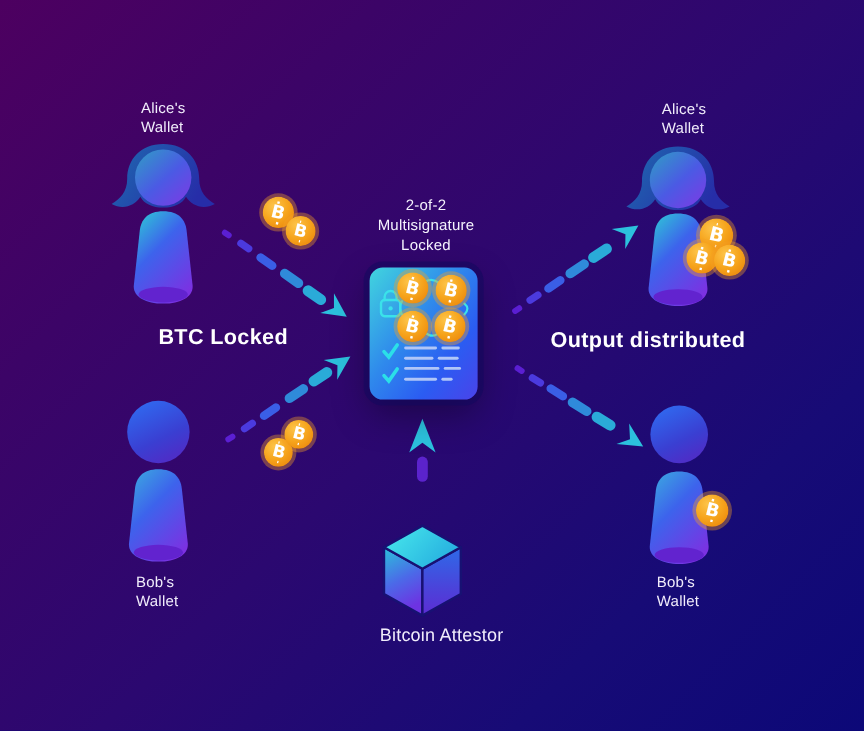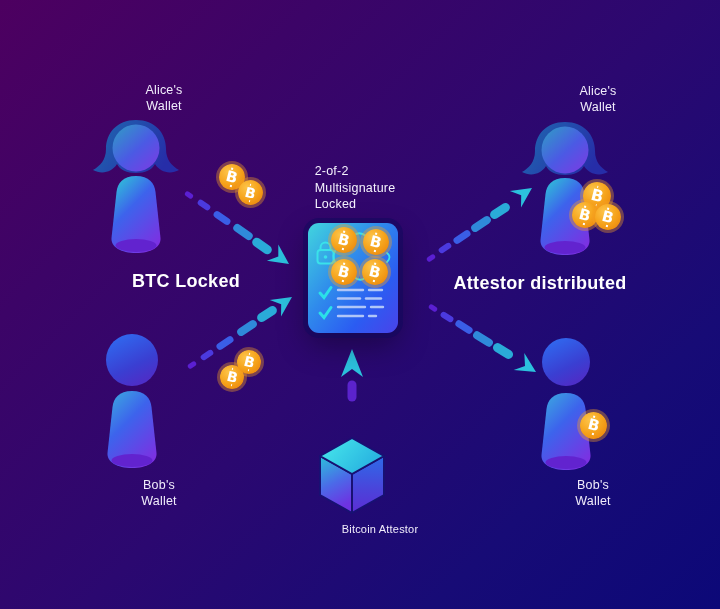--- a/index.html
+++ b/index.html
@@ -7,40 +7,39 @@
     position:relative;
     width:720px;height:609px;
     overflow:hidden;
     background:linear-gradient(135deg,#4d0060 0%,#3c0467 24%,#2b0870 52%,#170b76 78%,#0c0878 100%);
     font-family:"Liberation Sans",sans-serif;
   }
   .abs{position:absolute;}
   .label{
     position:absolute;
     transform:translateX(-50%);
-    text-align:center;
     color:#f1edfb;
     font-size:12.5px;
     line-height:15.5px;
     letter-spacing:.2px;
     white-space:nowrap;
-    margin-left:28px;
   }
   .label-bold{
     position:absolute;
     transform:translateX(-50%);
     color:#ffffff;
     font-size:18px;
     font-weight:700;
     letter-spacing:.3px;
     white-space:nowrap;
   }
   .title{
     position:absolute;
     transform:translateX(-50%);
+    text-align:center;
     color:#f5f3fd;
     font-size:12.5px;
     line-height:16.5px;
     letter-spacing:.2px;
     white-space:nowrap;
   }
   .card{
     position:absolute;
     left:308px;top:223px;width:90px;height:110px;
     border-radius:11px;
@@ -318,17 +317,17 @@
     <div>Wallet</div>
   </div>
 
   <div class="title" style="left:355px;top:163px;">
     <div>2-of-2</div>
     <div>Multisignature</div>
     <div>Locked</div>
   </div>
 
   <div class="label-bold" style="left:186px;top:271px;">BTC Locked</div>
-  <div class="label-bold" style="left:540px;top:273px;">Attestor distributed</div>
-
-  <div class="label" style="left:352px;top:522px;font-size:11px;">Bitcoin Attestor</div>
+  <div class="label-bold" style="left:540px;top:273px;">Output distributed</div>
+
+  <div class="label" style="left:368px;top:522px;font-size:15px;">Bitcoin Attestor</div>
 
 </div>
 
 </body></html>

